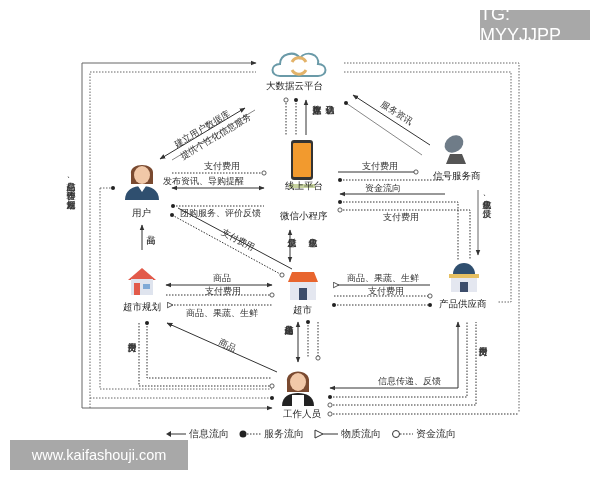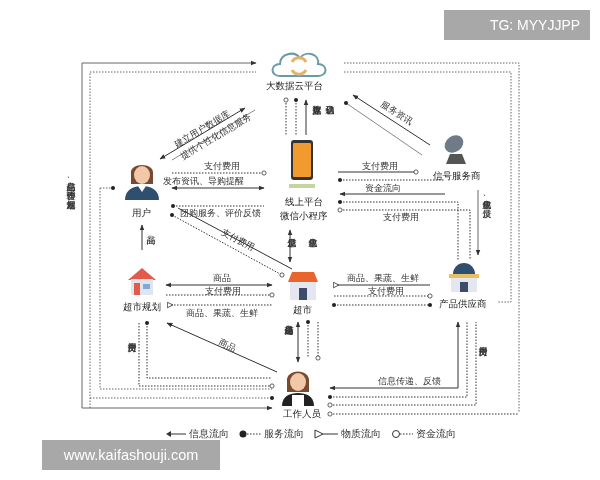--- a/index.html
+++ b/index.html
@@ -3,22 +3,22 @@
 <meta charset="utf-8">
 <style>
   html,body{margin:0;padding:0;background:#fff;}
   body{width:600px;height:480px;position:relative;overflow:hidden;font-family:"DejaVu Serif","Liberation Serif",serif;color:#333;}
   svg.diagram{position:absolute;left:0;top:0;}
   .lbl{position:absolute;font-size:9px;color:#333;white-space:nowrap;line-height:1;}
   .node-lbl{position:absolute;font-size:9.5px;color:#222;white-space:nowrap;text-align:center;line-height:1.3;}
   .vlbl{position:absolute;font-size:9px;color:#333;writing-mode:vertical-rl;text-orientation:upright;line-height:1;letter-spacing:0px;}
   .rot{position:absolute;font-size:9px;color:#333;white-space:nowrap;transform-origin:0 0;}
   .watermark{position:absolute;background:#a8a8a8;color:#fff;font-family:"Liberation Sans","DejaVu Sans",sans-serif;}
-  .wm-top{right:10px;top:10px;width:110px;height:30px;font-size:14px;display:flex;align-items:center;justify-content:center;padding-left:36px;}
-  .wm-bottom{left:10px;top:440px;width:178px;height:30px;font-size:14.5px;display:flex;align-items:center;justify-content:center;margin-left:32px;}
+  .wm-top{right:10px;top:10px;width:110px;height:30px;font-size:18px;display:flex;align-items:center;justify-content:center;}
+  .wm-bottom{left:10px;top:440px;width:178px;height:30px;font-size:14.5px;display:flex;align-items:center;justify-content:center;}
   .legend{position:absolute;top:427px;left:166px;font-size:10px;display:flex;gap:10px;align-items:center;}
   .legend-item{display:flex;align-items:center;gap:3px;}
 </style>
 </head>
 <body>
 
 <svg class="diagram" width="600" height="480">
   <defs>
     <marker id="ah" viewBox="0 0 10 10" refX="9" refY="5" markerWidth="6" markerHeight="6" orient="auto-start-reverse">
       <path d="M0,1 L10,5 L0,9 z" fill="#333"></path>
@@ -148,21 +148,21 @@
   <g transform="translate(282,368)">
     <path d="M5,14 C3,0 29,0 27,14 L27,24 L5,24 Z" fill="#7a4a30"></path>
     <ellipse cx="16" cy="14" rx="8" ry="9" fill="#f1c8a8"></ellipse>
     <path d="M0,38 C0,28 8,25 16,25 C24,25 32,28 32,38 Z" fill="#222"></path>
     <path d="M10,27 L22,27 L22,38 L10,38 Z" fill="#fff"></path>
   </g>
 </svg>
 
 <div class="node-lbl" style="left:266px;top:80px;">大数据云平台</div>
 <div class="node-lbl" style="left:132px;top:207px;">用户</div>
-<div class="node-lbl" style="left:285px;top:196px;">线上平台</div>
+<div class="node-lbl" style="left:285px;top:180px;">线上平台</div>
 <div class="node-lbl" style="left:280px;top:210px;">微信小程序</div>
 <div class="node-lbl" style="left:433px;top:170px;">信号服务商</div>
 <div class="node-lbl" style="left:123px;top:301px;">超市规划</div>
 <div class="node-lbl" style="left:293px;top:304px;">超市</div>
 <div class="node-lbl" style="left:439px;top:298px;">产品供应商</div>
 <div class="node-lbl" style="left:283px;top:408px;">工作人员</div>
 
 <div class="rot" style="left:172px;top:140px;transform:rotate(-31deg);">建立用户数据库</div>
 <div class="rot" style="left:178px;top:152px;transform:rotate(-31deg);">提供个性化信息服务</div>
 <div class="vlbl" style="left:312px;top:98px;">建立数据库</div>

